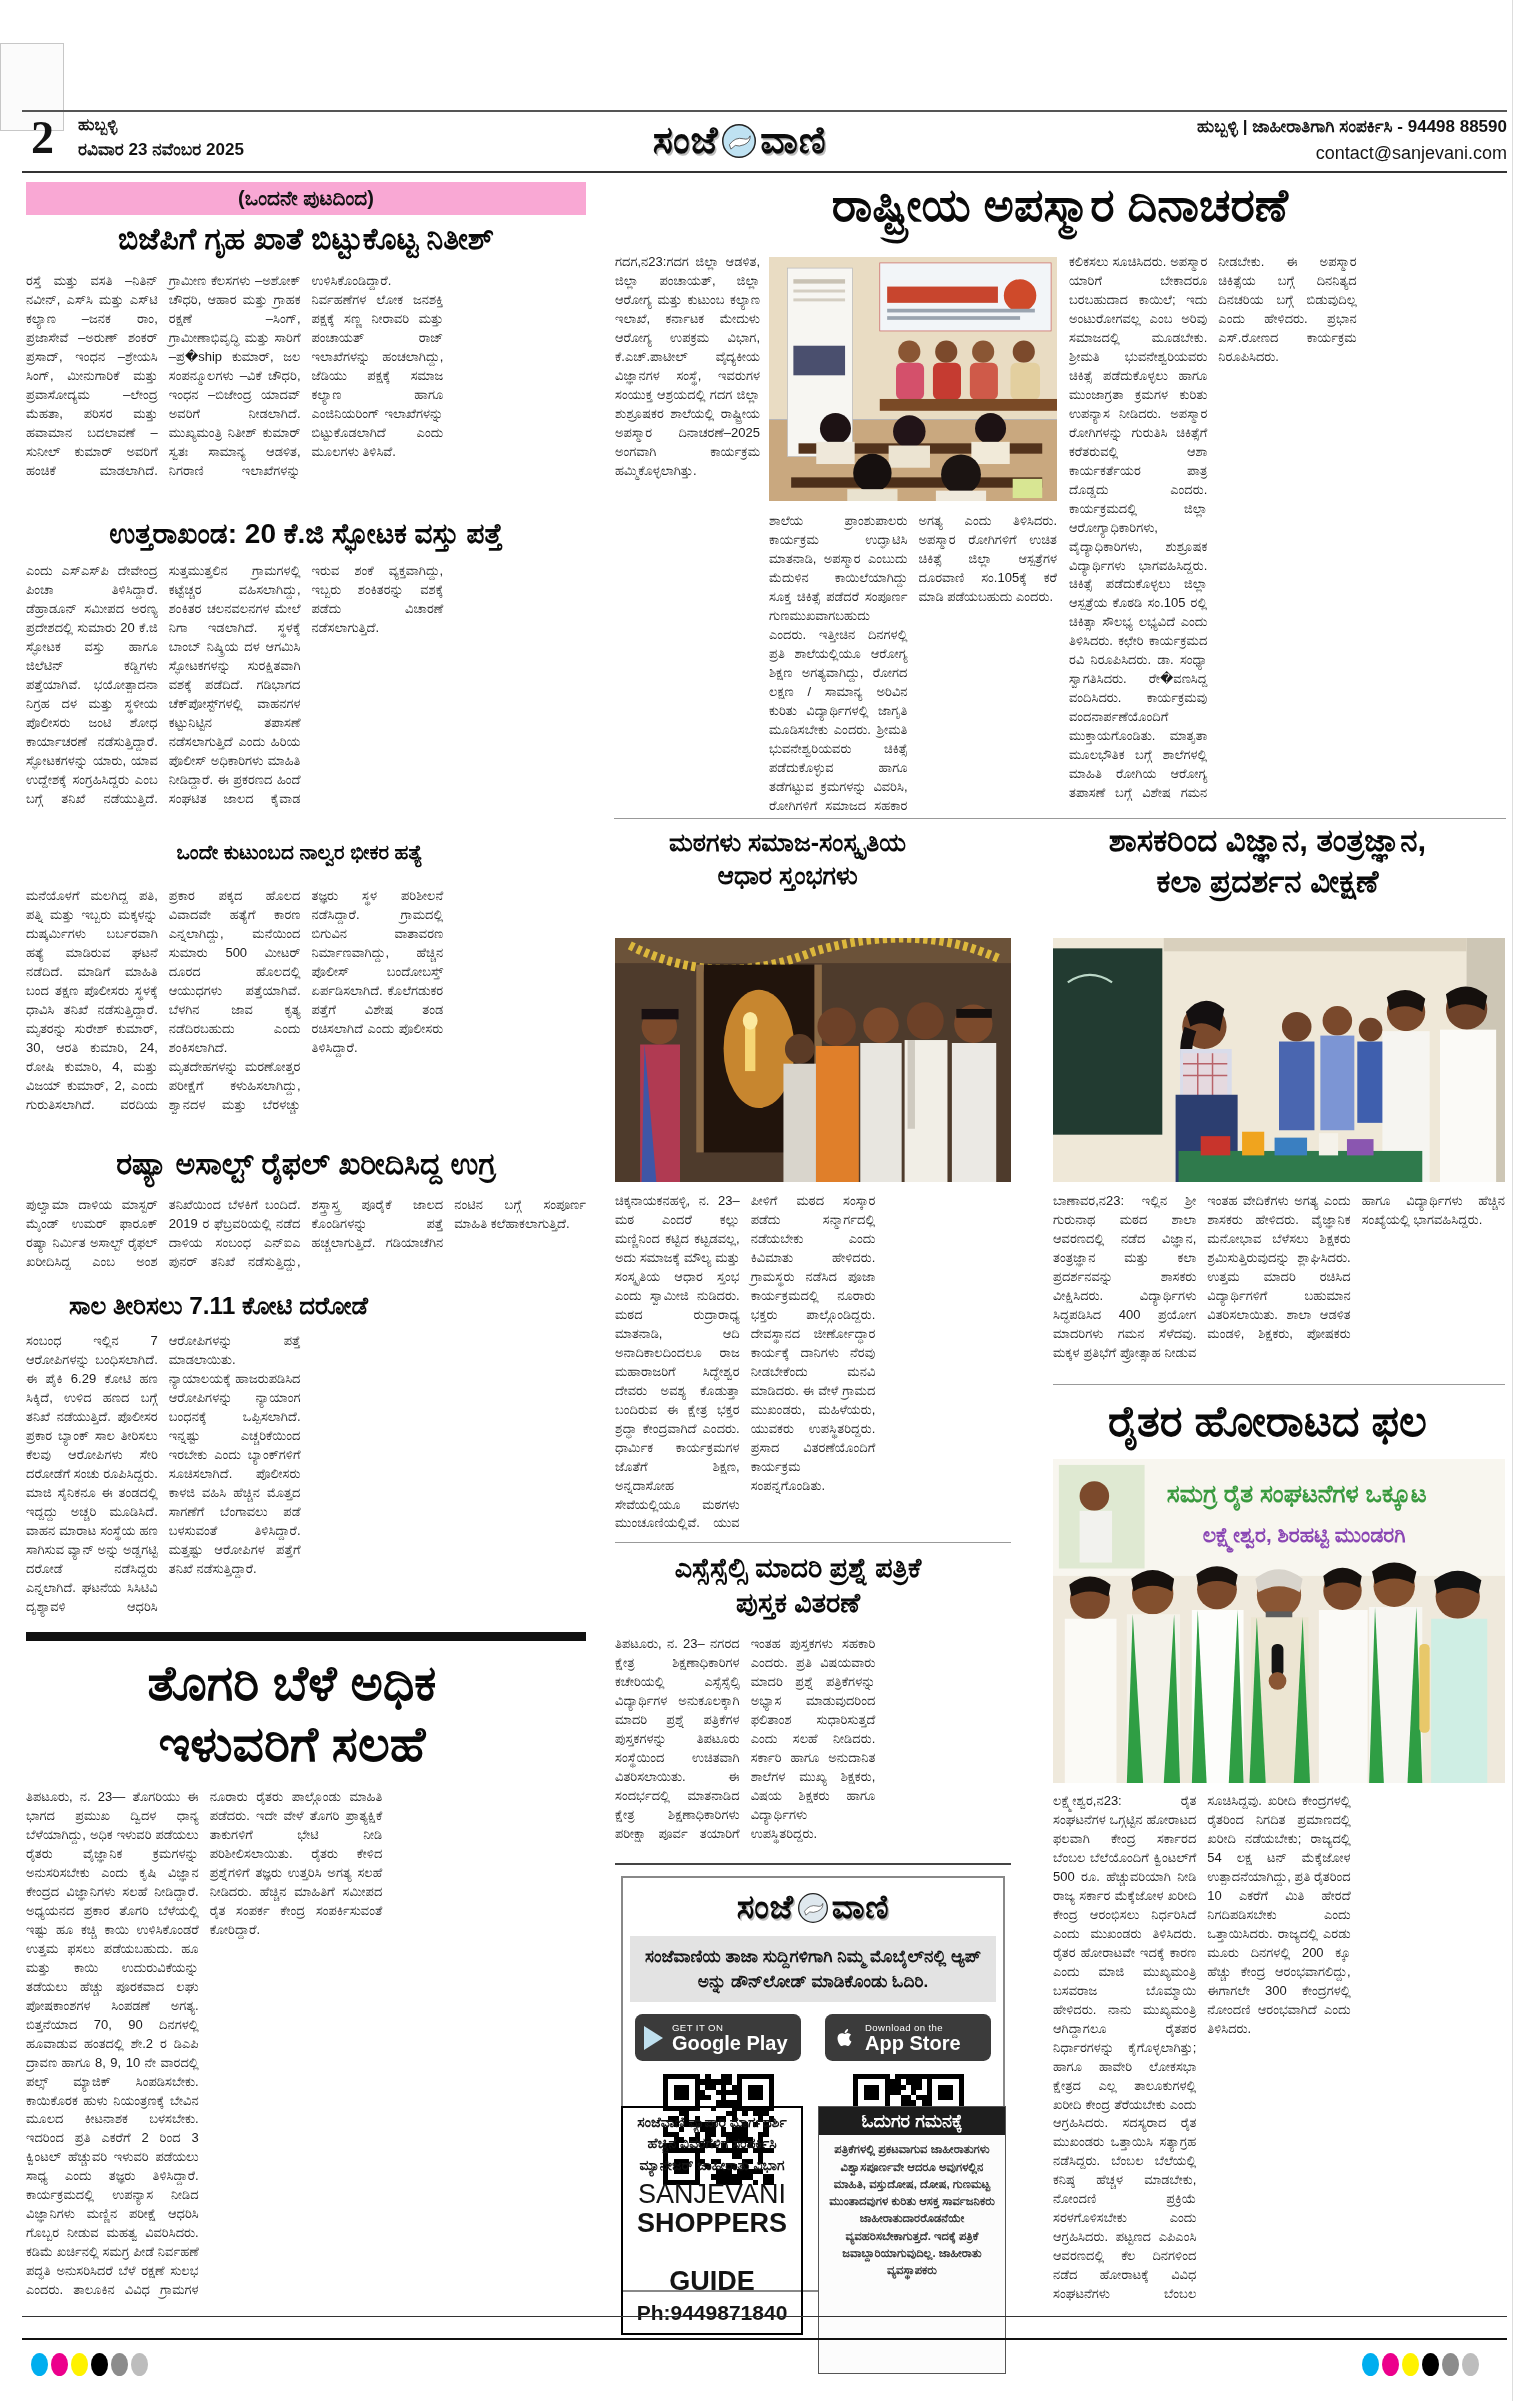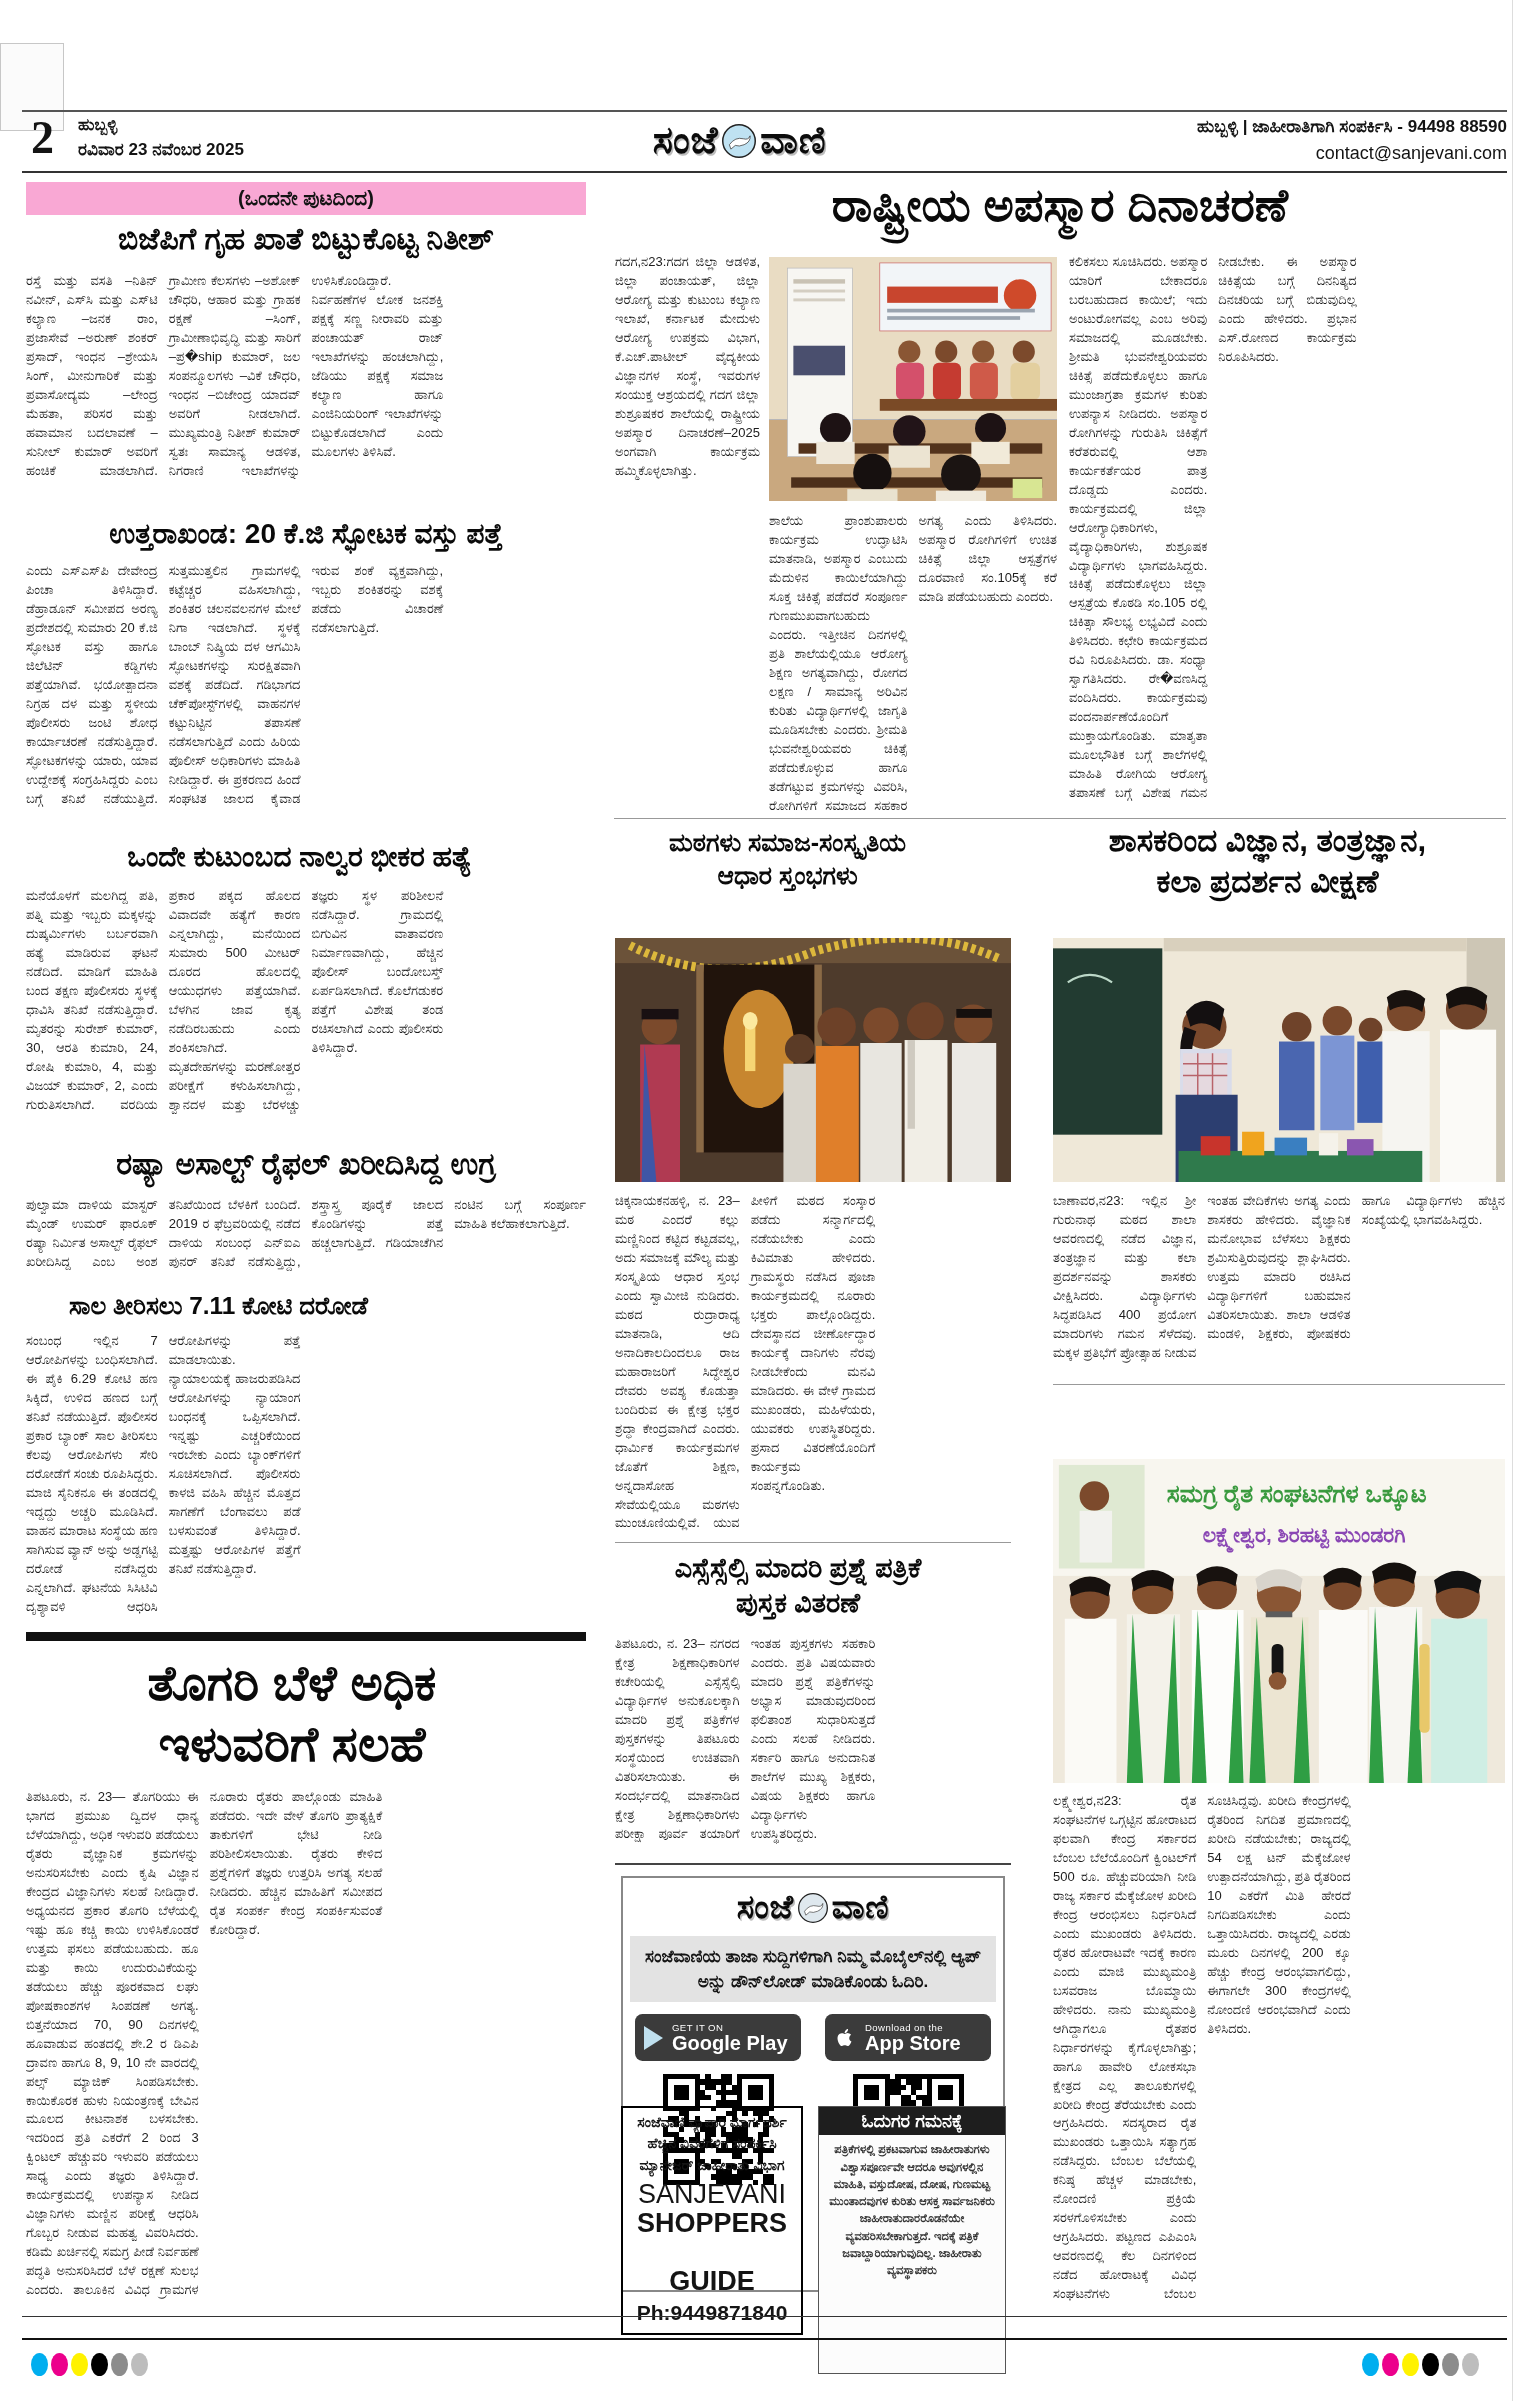--- a/index.html
+++ b/index.html
@@ -60,21 +60,21 @@
   <div class="abs rule" style="left:22px;top:171px;width:1485px;height:2.2px;background:#333;"></div>
 
   <div class="abs kick" style="left:26px;top:182px;width:560px;height:33px;">(ಒಂದನೇ ಪುಟದಿಂದ)</div>
 
   <div class="abs h-c" style="left:26px;top:222px;width:560px;font-size:30px;">ಬಿಜೆಪಿಗೆ ಗೃಹ ಖಾತೆ ಬಿಟ್ಟುಕೊಟ್ಟ ನಿತೀಶ್</div>
   <div class="abs bt c4" style="left:26px;top:272px;width:560px;height:216px;">ರಸ್ತೆ ಮತ್ತು ವಸತಿ –ನಿತಿನ್ ನವೀನ್, ಎಸ್‌ಸಿ ಮತ್ತು ಎಸ್‌ಟಿ ಕಲ್ಯಾಣ –ಜನಕ ರಾಂ, ಪ್ರಜಾಸೇವೆ –ಅರುಣ್ ಶಂಕರ್ ಪ್ರಸಾದ್, ಇಂಧನ –ಶ್ರೇಯಸಿ ಸಿಂಗ್, ಮೀನುಗಾರಿಕೆ ಮತ್ತು ಪ್ರವಾಸೋದ್ಯಮ –ಲೇಂದ್ರ ಮೆಹತಾ, ಪರಿಸರ ಮತ್ತು ಹವಾಮಾನ ಬದಲಾವಣೆ –ಸುನೀಲ್ ಕುಮಾರ್ ಅವರಿಗೆ ಹಂಚಿಕೆ ಮಾಡಲಾಗಿದೆ. ಗ್ರಾಮೀಣ ಕೆಲಸಗಳು –ಅಶೋಕ್ ಚೌಧರಿ, ಆಹಾರ ಮತ್ತು ಗ್ರಾಹಕ ರಕ್ಷಣೆ –ಸಿಂಗ್, ಗ್ರಾಮೀಣಾಭಿವೃದ್ಧಿ ಮತ್ತು ಸಾರಿಗೆ –ಪ್ರ�ship ಕುಮಾರ್, ಜಲ ಸಂಪನ್ಮೂಲಗಳು –ವಿಕೆ ಚೌಧರಿ, ಇಂಧನ –ಬಿಜೇಂದ್ರ ಯಾದವ್ ಅವರಿಗೆ ನೀಡಲಾಗಿದೆ. ಮುಖ್ಯಮಂತ್ರಿ ನಿತೀಶ್ ಕುಮಾರ್ ಸ್ವತಃ ಸಾಮಾನ್ಯ ಆಡಳಿತ, ನಿಗರಾಣಿ ಇಲಾಖೆಗಳನ್ನು ಉಳಿಸಿಕೊಂಡಿದ್ದಾರೆ. ನಿರ್ವಹಣೆಗಳ ಲೋಕ ಜನಶಕ್ತಿ ಪಕ್ಷಕ್ಕೆ ಸಣ್ಣ ನೀರಾವರಿ ಮತ್ತು ಪಂಚಾಯತ್ ರಾಜ್ ಇಲಾಖೆಗಳನ್ನು ಹಂಚಲಾಗಿದ್ದು, ಜೆಡಿಯು ಪಕ್ಷಕ್ಕೆ ಸಮಾಜ ಕಲ್ಯಾಣ ಹಾಗೂ ಎಂಜಿನಿಯರಿಂಗ್ ಇಲಾಖೆಗಳನ್ನು ಬಿಟ್ಟುಕೊಡಲಾಗಿದೆ ಎಂದು ಮೂಲಗಳು ತಿಳಿಸಿವೆ.</div>
 
   <div class="abs h-c" style="left:26px;top:518px;width:560px;font-size:28px;">ಉತ್ತರಾಖಂಡ: 20 ಕೆ.ಜಿ ಸ್ಫೋಟಕ ವಸ್ತು ಪತ್ತೆ</div>
   <div class="abs bt c4" style="left:26px;top:562px;width:560px;height:259px;">ಎಂದು ಎಸ್‌ಎಸ್‌ಪಿ ದೇವೇಂದ್ರ ಪಿಂಚಾ ತಿಳಿಸಿದ್ದಾರೆ. ಡೆಹ್ರಾಡೂನ್ ಸಮೀಪದ ಅರಣ್ಯ ಪ್ರದೇಶದಲ್ಲಿ ಸುಮಾರು 20 ಕೆ.ಜಿ ಸ್ಫೋಟಕ ವಸ್ತು ಹಾಗೂ ಜಿಲೆಟಿನ್ ಕಡ್ಡಿಗಳು ಪತ್ತೆಯಾಗಿವೆ. ಭಯೋತ್ಪಾದನಾ ನಿಗ್ರಹ ದಳ ಮತ್ತು ಸ್ಥಳೀಯ ಪೊಲೀಸರು ಜಂಟಿ ಶೋಧ ಕಾರ್ಯಾಚರಣೆ ನಡೆಸುತ್ತಿದ್ದಾರೆ. ಸ್ಫೋಟಕಗಳನ್ನು ಯಾರು, ಯಾವ ಉದ್ದೇಶಕ್ಕೆ ಸಂಗ್ರಹಿಸಿದ್ದರು ಎಂಬ ಬಗ್ಗೆ ತನಿಖೆ ನಡೆಯುತ್ತಿದೆ. ಸುತ್ತಮುತ್ತಲಿನ ಗ್ರಾಮಗಳಲ್ಲಿ ಕಟ್ಟೆಚ್ಚರ ವಹಿಸಲಾಗಿದ್ದು, ಶಂಕಿತರ ಚಲನವಲನಗಳ ಮೇಲೆ ನಿಗಾ ಇಡಲಾಗಿದೆ. ಸ್ಥಳಕ್ಕೆ ಬಾಂಬ್ ನಿಷ್ಕ್ರಿಯ ದಳ ಆಗಮಿಸಿ ಸ್ಫೋಟಕಗಳನ್ನು ಸುರಕ್ಷಿತವಾಗಿ ವಶಕ್ಕೆ ಪಡೆದಿದೆ. ಗಡಿಭಾಗದ ಚೆಕ್‌ಪೋಸ್ಟ್‌ಗಳಲ್ಲಿ ವಾಹನಗಳ ಕಟ್ಟುನಿಟ್ಟಿನ ತಪಾಸಣೆ ನಡೆಸಲಾಗುತ್ತಿದೆ ಎಂದು ಹಿರಿಯ ಪೊಲೀಸ್ ಅಧಿಕಾರಿಗಳು ಮಾಹಿತಿ ನೀಡಿದ್ದಾರೆ. ಈ ಪ್ರಕರಣದ ಹಿಂದೆ ಸಂಘಟಿತ ಜಾಲದ ಕೈವಾಡ ಇರುವ ಶಂಕೆ ವ್ಯಕ್ತವಾಗಿದ್ದು, ಇಬ್ಬರು ಶಂಕಿತರನ್ನು ವಶಕ್ಕೆ ಪಡೆದು ವಿಚಾರಣೆ ನಡೆಸಲಾಗುತ್ತಿದೆ.</div>
 
-  <div class="abs h-c" style="left:26px;top:841px;width:547px;font-size:28px;">ಒಂದೇ ಕುಟುಂಬದ ನಾಲ್ವರ ಭೀಕರ ಹತ್ಯೆ</div>
+  <div class="abs h-c" style="left:26px;top:841px;width:547px;font-size:20px;">ಒಂದೇ ಕುಟುಂಬದ ನಾಲ್ವರ ಭೀಕರ ಹತ್ಯೆ</div>
   <div class="abs bt c4" style="left:26px;top:887px;width:560px;height:244px;">ಮನೆಯೊಳಗೆ ಮಲಗಿದ್ದ ಪತಿ, ಪತ್ನಿ ಮತ್ತು ಇಬ್ಬರು ಮಕ್ಕಳನ್ನು ದುಷ್ಕರ್ಮಿಗಳು ಬರ್ಬರವಾಗಿ ಹತ್ಯೆ ಮಾಡಿರುವ ಘಟನೆ ನಡೆದಿದೆ. ಮಾಡಿಗೆ ಮಾಹಿತಿ ಬಂದ ತಕ್ಷಣ ಪೊಲೀಸರು ಸ್ಥಳಕ್ಕೆ ಧಾವಿಸಿ ತನಿಖೆ ನಡೆಸುತ್ತಿದ್ದಾರೆ. ಮೃತರನ್ನು ಸುರೇಶ್ ಕುಮಾರ್, 30, ಆರತಿ ಕುಮಾರಿ, 24, ರೋಷಿ ಕುಮಾರಿ, 4, ಮತ್ತು ವಿಜಯ್ ಕುಮಾರ್, 2, ಎಂದು ಗುರುತಿಸಲಾಗಿದೆ. ವರದಿಯ ಪ್ರಕಾರ ಪಕ್ಕದ ಹೊಲದ ವಿವಾದವೇ ಹತ್ಯೆಗೆ ಕಾರಣ ಎನ್ನಲಾಗಿದ್ದು, ಮನೆಯಿಂದ ಸುಮಾರು 500 ಮೀಟರ್ ದೂರದ ಹೊಲದಲ್ಲಿ ಆಯುಧಗಳು ಪತ್ತೆಯಾಗಿವೆ. ಬೆಳಗಿನ ಜಾವ ಕೃತ್ಯ ನಡೆದಿರಬಹುದು ಎಂದು ಶಂಕಿಸಲಾಗಿದೆ. ಮೃತದೇಹಗಳನ್ನು ಮರಣೋತ್ತರ ಪರೀಕ್ಷೆಗೆ ಕಳುಹಿಸಲಾಗಿದ್ದು, ಶ್ವಾನದಳ ಮತ್ತು ಬೆರಳಚ್ಚು ತಜ್ಞರು ಸ್ಥಳ ಪರಿಶೀಲನೆ ನಡೆಸಿದ್ದಾರೆ. ಗ್ರಾಮದಲ್ಲಿ ಬಿಗುವಿನ ವಾತಾವರಣ ನಿರ್ಮಾಣವಾಗಿದ್ದು, ಹೆಚ್ಚಿನ ಪೊಲೀಸ್ ಬಂದೋಬಸ್ತ್ ಏರ್ಪಡಿಸಲಾಗಿದೆ. ಕೊಲೆಗಡುಕರ ಪತ್ತೆಗೆ ವಿಶೇಷ ತಂಡ ರಚಿಸಲಾಗಿದೆ ಎಂದು ಪೊಲೀಸರು ತಿಳಿಸಿದ್ದಾರೆ.</div>
 
   <div class="abs h-c" style="left:26px;top:1147px;width:560px;font-size:30px;">ರಷ್ಯಾ ಅಸಾಲ್ಟ್ ರೈಫಲ್ ಖರೀದಿಸಿದ್ದ ಉಗ್ರ</div>
   <div class="abs bt c4" style="left:26px;top:1196px;width:560px;height:87px;">ಪುಲ್ವಾಮಾ ದಾಳಿಯ ಮಾಸ್ಟರ್ ಮೈಂಡ್ ಉಮರ್ ಫಾರೂಕ್ ರಷ್ಯಾ ನಿರ್ಮಿತ ಅಸಾಲ್ಟ್ ರೈಫಲ್ ಖರೀದಿಸಿದ್ದ ಎಂಬ ಅಂಶ ತನಿಖೆಯಿಂದ ಬೆಳಕಿಗೆ ಬಂದಿದೆ. 2019 ರ ಫೆಬ್ರವರಿಯಲ್ಲಿ ನಡೆದ ದಾಳಿಯ ಸಂಬಂಧ ಎನ್‌ಐಎ ಪುನರ್ ತನಿಖೆ ನಡೆಸುತ್ತಿದ್ದು, ಶಸ್ತ್ರಾಸ್ತ್ರ ಪೂರೈಕೆ ಜಾಲದ ಕೊಂಡಿಗಳನ್ನು ಪತ್ತೆ ಹಚ್ಚಲಾಗುತ್ತಿದೆ. ಗಡಿಯಾಚೆಗಿನ ನಂಟಿನ ಬಗ್ಗೆ ಸಂಪೂರ್ಣ ಮಾಹಿತಿ ಕಲೆಹಾಕಲಾಗುತ್ತಿದೆ.</div>
   <div class="abs h-c" style="left:41px;top:1292px;width:355px;font-size:24.4px;">ಸಾಲ ತೀರಿಸಲು 7.11 ಕೋಟಿ ದರೋಡೆ</div>
   <div class="abs bt c4" style="left:26px;top:1332px;width:560px;height:290px;">ಸಂಬಂಧ ಇಲ್ಲಿನ 7 ಆರೋಪಿಗಳನ್ನು ಬಂಧಿಸಲಾಗಿದೆ. ಈ ಪೈಕಿ 6.29 ಕೋಟಿ ಹಣ ಸಿಕ್ಕಿದೆ, ಉಳಿದ ಹಣದ ಬಗ್ಗೆ ತನಿಖೆ ನಡೆಯುತ್ತಿದೆ. ಪೊಲೀಸರ ಪ್ರಕಾರ ಬ್ಯಾಂಕ್ ಸಾಲ ತೀರಿಸಲು ಕೆಲವು ಆರೋಪಿಗಳು ಸೇರಿ ದರೋಡೆಗೆ ಸಂಚು ರೂಪಿಸಿದ್ದರು. ಮಾಜಿ ಸೈನಿಕನೂ ಈ ತಂಡದಲ್ಲಿ ಇದ್ದದ್ದು ಅಚ್ಚರಿ ಮೂಡಿಸಿದೆ. ವಾಹನ ಮಾರಾಟ ಸಂಸ್ಥೆಯ ಹಣ ಸಾಗಿಸುವ ವ್ಯಾನ್ ಅನ್ನು ಅಡ್ಡಗಟ್ಟಿ ದರೋಡೆ ನಡೆಸಿದ್ದರು ಎನ್ನಲಾಗಿದೆ. ಘಟನೆಯ ಸಿಸಿಟಿವಿ ದೃಶ್ಯಾವಳಿ ಆಧರಿಸಿ ಆರೋಪಿಗಳನ್ನು ಪತ್ತೆ ಮಾಡಲಾಯಿತು. ನ್ಯಾಯಾಲಯಕ್ಕೆ ಹಾಜರುಪಡಿಸಿದ ಆರೋಪಿಗಳನ್ನು ನ್ಯಾಯಾಂಗ ಬಂಧನಕ್ಕೆ ಒಪ್ಪಿಸಲಾಗಿದೆ. ಇನ್ನಷ್ಟು ಎಚ್ಚರಿಕೆಯಿಂದ ಇರಬೇಕು ಎಂದು ಬ್ಯಾಂಕ್‌ಗಳಿಗೆ ಸೂಚಿಸಲಾಗಿದೆ. ಪೊಲೀಸರು ಕಾಳಜಿ ವಹಿಸಿ ಹೆಚ್ಚಿನ ಮೊತ್ತದ ಸಾಗಣೆಗೆ ಬೆಂಗಾವಲು ಪಡೆ ಬಳಸುವಂತೆ ತಿಳಿಸಿದ್ದಾರೆ. ಮತ್ತಷ್ಟು ಆರೋಪಿಗಳ ಪತ್ತೆಗೆ ತನಿಖೆ ನಡೆಸುತ್ತಿದ್ದಾರೆ.</div>
 
   <div class="abs" style="left:26px;top:1632px;width:560px;height:9px;background:#111;"></div>
   <div class="abs h-c" style="left:26px;top:1656px;width:532px;font-size:49px;">ತೊಗರಿ ಬೆಳೆ ಅಧಿಕ</div>
   <div class="abs h-c" style="left:26px;top:1717px;width:532px;font-size:49px;">ಇಳುವರಿಗೆ ಸಲಹೆ</div>
@@ -570,20 +570,21 @@
       <rect x="300" y="270" width="44" height="24" fill="#3a7fc1"></rect>
         <rect x="360" y="264" width="26" height="30" fill="#f5f2ea"></rect>
       <rect x="398" y="272" width="36" height="22" fill="#8a56b0"></rect>
     </svg>
   </div>
 
   <div class="abs bt c3" style="left:1053px;top:1192px;width:452px;height:185px;">ಬಾಣಾವರ,ನ23: ಇಲ್ಲಿನ ಶ್ರೀ ಗುರುನಾಥ ಮಠದ ಶಾಲಾ ಆವರಣದಲ್ಲಿ ನಡೆದ ವಿಜ್ಞಾನ, ತಂತ್ರಜ್ಞಾನ ಮತ್ತು ಕಲಾ ಪ್ರದರ್ಶನವನ್ನು ಶಾಸಕರು ವೀಕ್ಷಿಸಿದರು. ವಿದ್ಯಾರ್ಥಿಗಳು ಸಿದ್ಧಪಡಿಸಿದ 400 ಪ್ರಯೋಗ ಮಾದರಿಗಳು ಗಮನ ಸೆಳೆದವು. ಮಕ್ಕಳ ಪ್ರತಿಭೆಗೆ ಪ್ರೋತ್ಸಾಹ ನೀಡುವ ಇಂತಹ ವೇದಿಕೆಗಳು ಅಗತ್ಯ ಎಂದು ಶಾಸಕರು ಹೇಳಿದರು. ವೈಜ್ಞಾನಿಕ ಮನೋಭಾವ ಬೆಳೆಸಲು ಶಿಕ್ಷಕರು ಶ್ರಮಿಸುತ್ತಿರುವುದನ್ನು ಶ್ಲಾಘಿಸಿದರು. ಉತ್ತಮ ಮಾದರಿ ರಚಿಸಿದ ವಿದ್ಯಾರ್ಥಿಗಳಿಗೆ ಬಹುಮಾನ ವಿತರಿಸಲಾಯಿತು. ಶಾಲಾ ಆಡಳಿತ ಮಂಡಳಿ, ಶಿಕ್ಷಕರು, ಪೋಷಕರು ಹಾಗೂ ವಿದ್ಯಾರ್ಥಿಗಳು ಹೆಚ್ಚಿನ ಸಂಖ್ಯೆಯಲ್ಲಿ ಭಾಗವಹಿಸಿದ್ದರು.</div>
 
   <div class="abs" style="left:1053px;top:1384px;width:452px;height:0.7px;background:#999;"></div>
 
+  <div class="abs h-c" style="left:1028px;top:1397px;width:479px;font-size:43px;">ರೈತರ ಹೋರಾಟದ ಫಲ</div>
 
   <div class="abs photo" style="left:1053px;top:1459px;width:452px;height:324px;">
     <svg viewBox="0 0 612 438" preserveAspectRatio="none">
       <rect width="612" height="438" fill="#efe9dc"></rect>
       <rect x="0" y="0" width="612" height="158" fill="#f8f6ef"></rect>
       <rect x="8" y="8" width="116" height="140" fill="#dfe9d2"></rect>
       <circle cx="56" cy="50" r="20" fill="#7c4a2c"></circle>
         <rect x="36" y="70" width="44" height="70" fill="#f2f2ee"></rect>
       <text x="330" y="58" text-anchor="middle" font-size="33" font-weight="bold" fill="#3a9a3f">ಸಮಗ್ರ ರೈತ ಸಂಘಟನೆಗಳ ಒಕ್ಕೂಟ</text>
       <text x="340" y="112" text-anchor="middle" font-size="28" font-weight="bold" fill="#8a46b4">ಲಕ್ಷ್ಮೇಶ್ವರ, ಶಿರಹಟ್ಟಿ ಮುಂಡರಗಿ</text>

